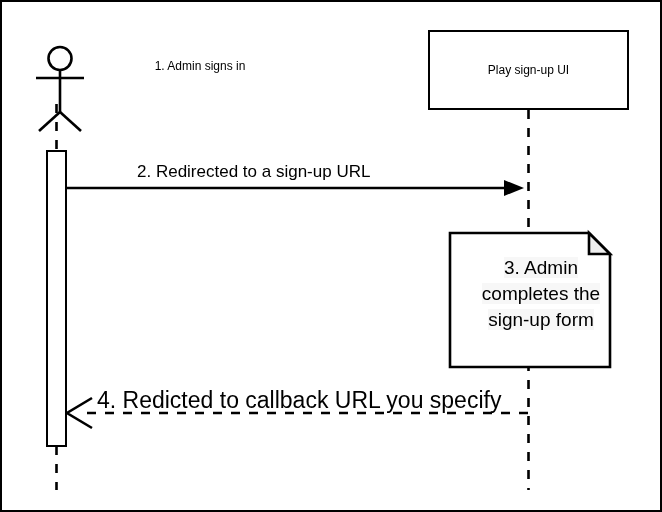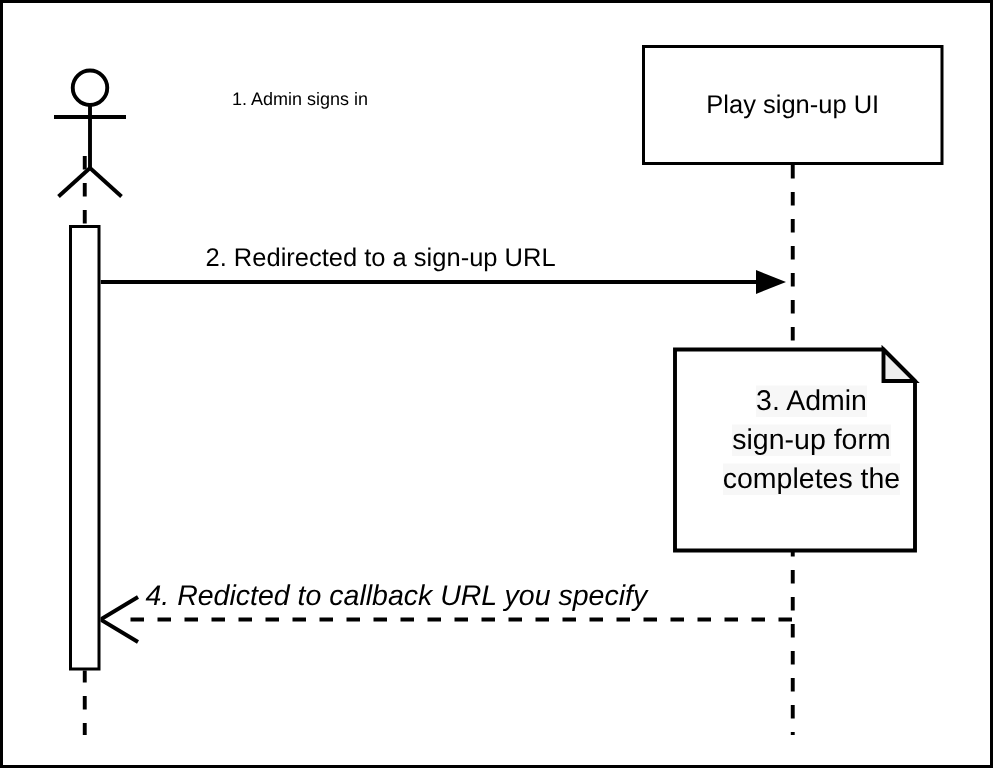--- a/index.html
+++ b/index.html
@@ -60,21 +60,21 @@
     width: 201px;
     height: 80px;
     box-sizing: border-box;
     border: 2px solid #000000;
     background: #ffffff;
     display: flex;
     align-items: center;
     justify-content: center;
   }
   #participant-label {
-    font-size: 17px;
+    font-size: 12px;
     color: #000000;
     font-family: "Liberation Sans", sans-serif;
     white-space: nowrap;
   }
   
   #activation-bar {
     position: absolute;
     left: 46px;
     top: 150px;
     width: 21px;
@@ -99,22 +99,21 @@
   }
   
   #msg2-label {
     left: 137px;
     top: 162px;
     font-size: 17px;
   }
   #msg4-label {
     left: 97px;
     top: 387px;
-    font-size: 19px;
-    font-style: italic;
+    font-size: 23px;
   }
 </style>
 </head>
 <body>
 
 <div id="canvas">
 
   <svg class="svg-layer" viewBox="0 0 662 512">
 
     <g>
@@ -158,19 +157,19 @@
   <div class="lbl" id="actor-caption">
     <div>1. Admin signs in</div>
   </div>
 
   <div class="lbl" id="msg2-label">2. Redirected to a sign-up URL</div>
 
   <div class="lbl" id="msg4-label">4. Redicted to callback URL you specify</div>
 
   <div id="note-text">
     <div><span>3. Admin</span></div>
+    <div><span>completes the</span></div>
     <div><span>sign-up form</span></div>
-    <div><span>completes the</span></div>
   </div>
 
   <div id="frame"></div>
 
 </div>
 
 </body></html>

